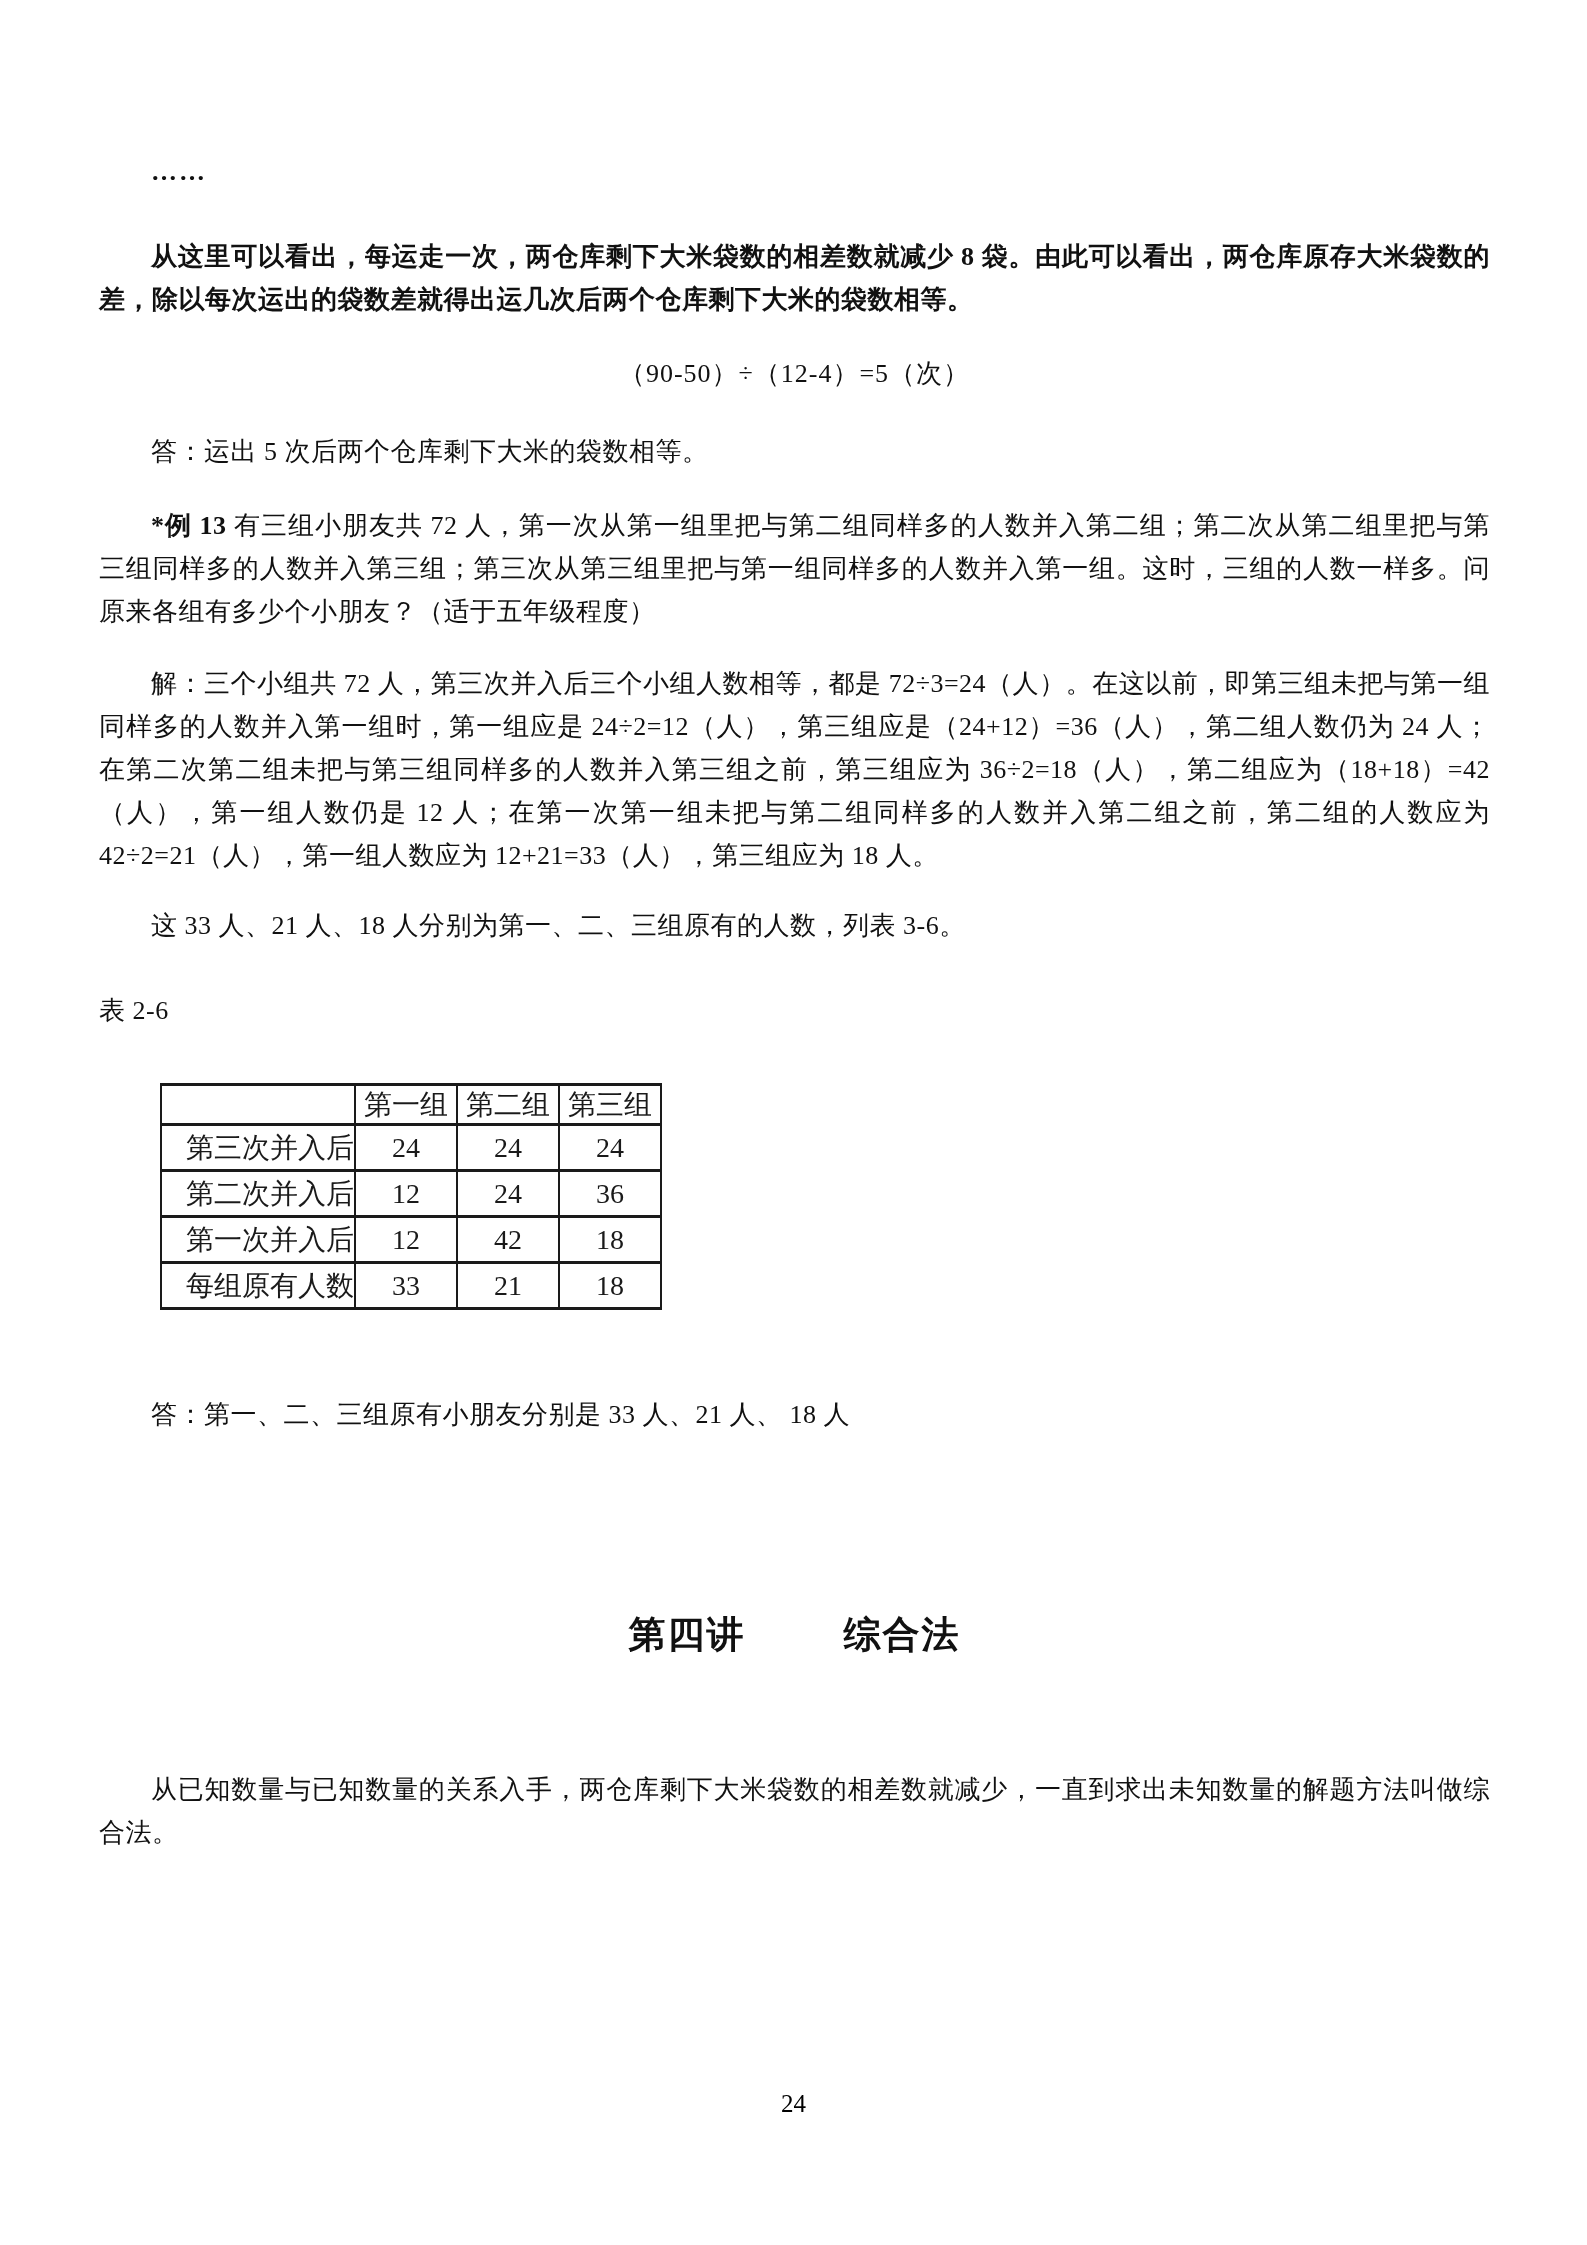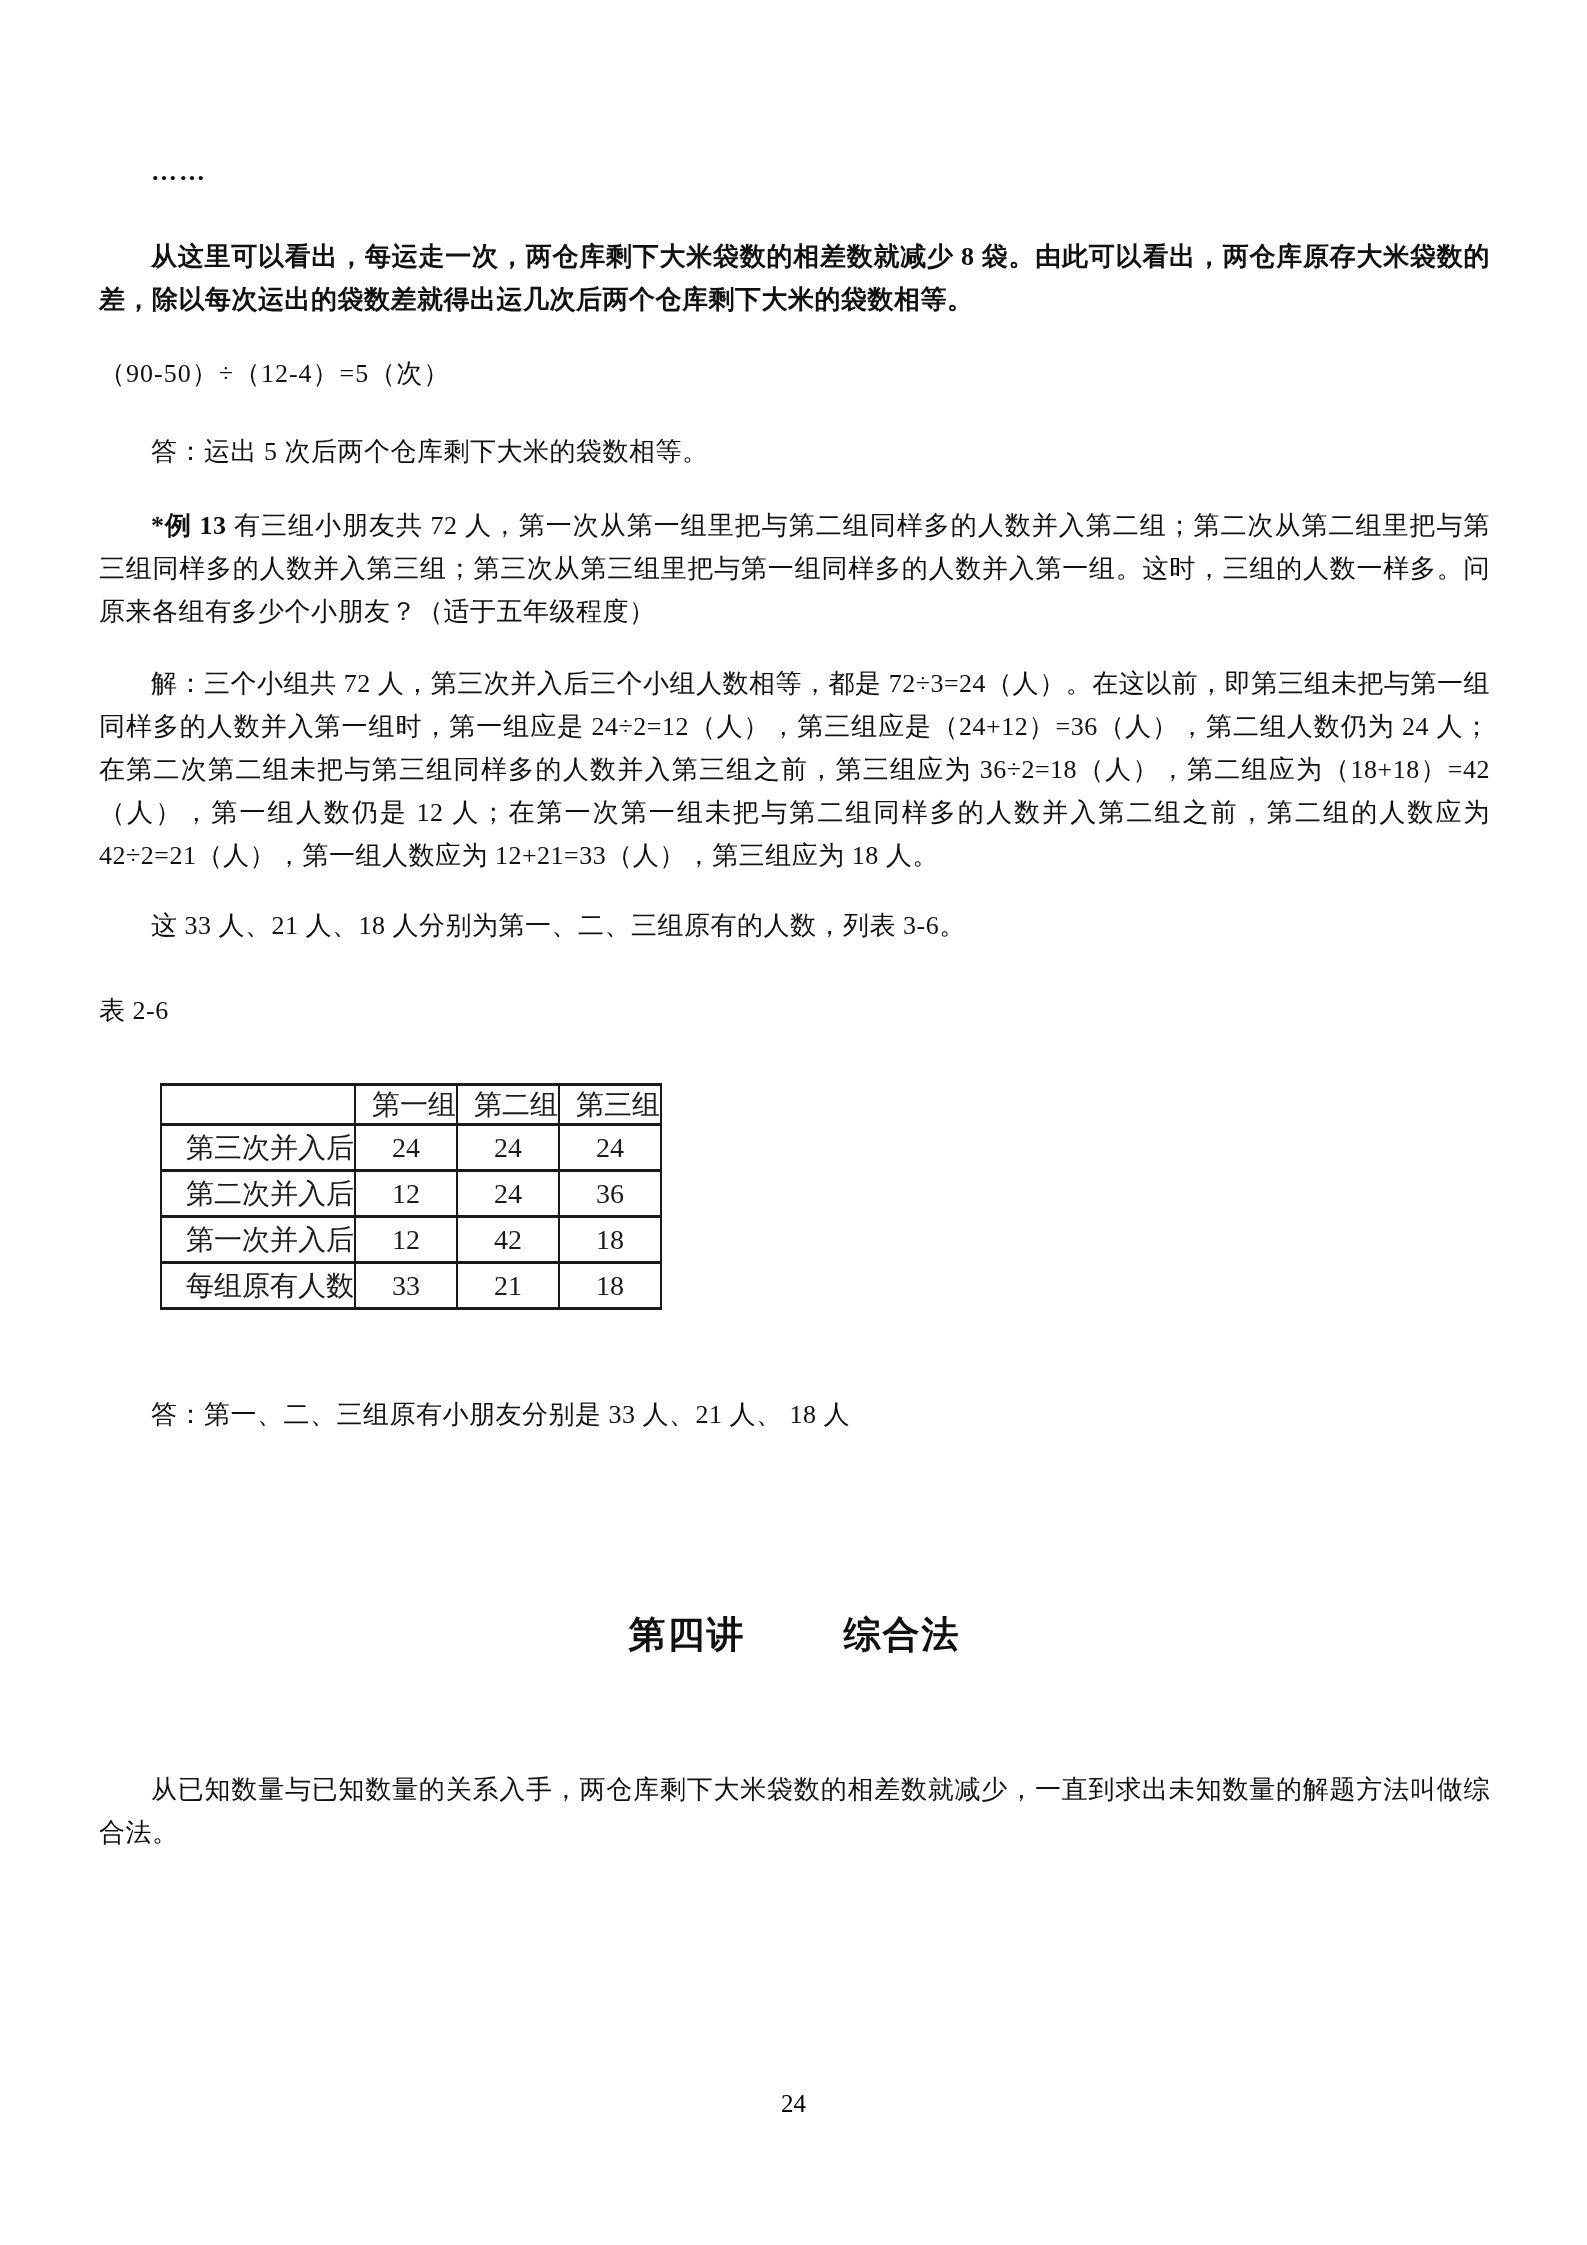--- a/index.html
+++ b/index.html
@@ -28,20 +28,21 @@
   }
   .indent { text-indent: 2em; }
   .ellipsis-line {
     font-weight: bold;
     letter-spacing: 2px;
     text-indent: 2em;
   }
   .mt-para1    { margin-top: 42px; font-weight: bold; }
   .formula {
     margin-top: 31px;
+    text-align: center;
     letter-spacing: 1px;
   }
   .mt-answer1  { margin-top: 35px; }
   .mt-example  { margin-top: 31px; }
   .mt-solution { margin-top: 29px; }
   .mt-note     { margin-top: 27px; }
   .table-caption {
     margin-top: 42px;
     text-align: left;
   }
@@ -57,21 +58,21 @@
     border-left: 2px solid #1a1a1a;
     border-right: 2px solid #1a1a1a;
     border-top: 3px solid #1a1a1a;
     border-bottom: 3px solid #1a1a1a;
     font-weight: normal;
     text-align: center;
     padding: 0;
     height: 43px;
     line-height: 43px;
   }
-  table.grid thead th { height: 37px; line-height: 37px; text-align: right; }
+  table.grid thead th { height: 37px; line-height: 37px; }
   table.grid .col-label { width: 168px; padding-left: 24px; }
   table.grid .col-val   { width: 100px; }
   .mt-answer2 { margin-top: 83px; }
   .heading {
     margin: 174px 0 0 0;
     text-align: center;
     font-size: 37px;
     font-weight: bold;
     line-height: 50px;
     letter-spacing: 2px;

